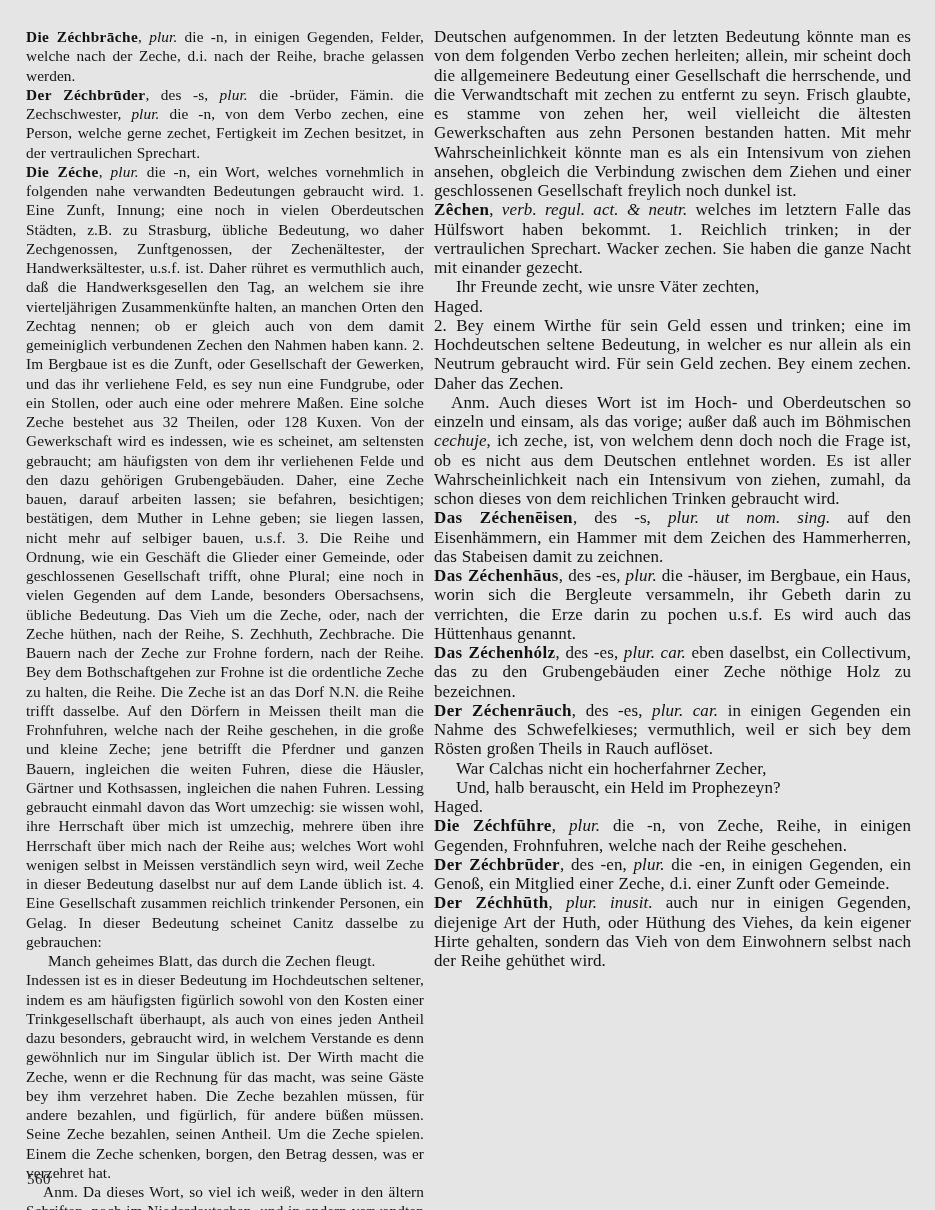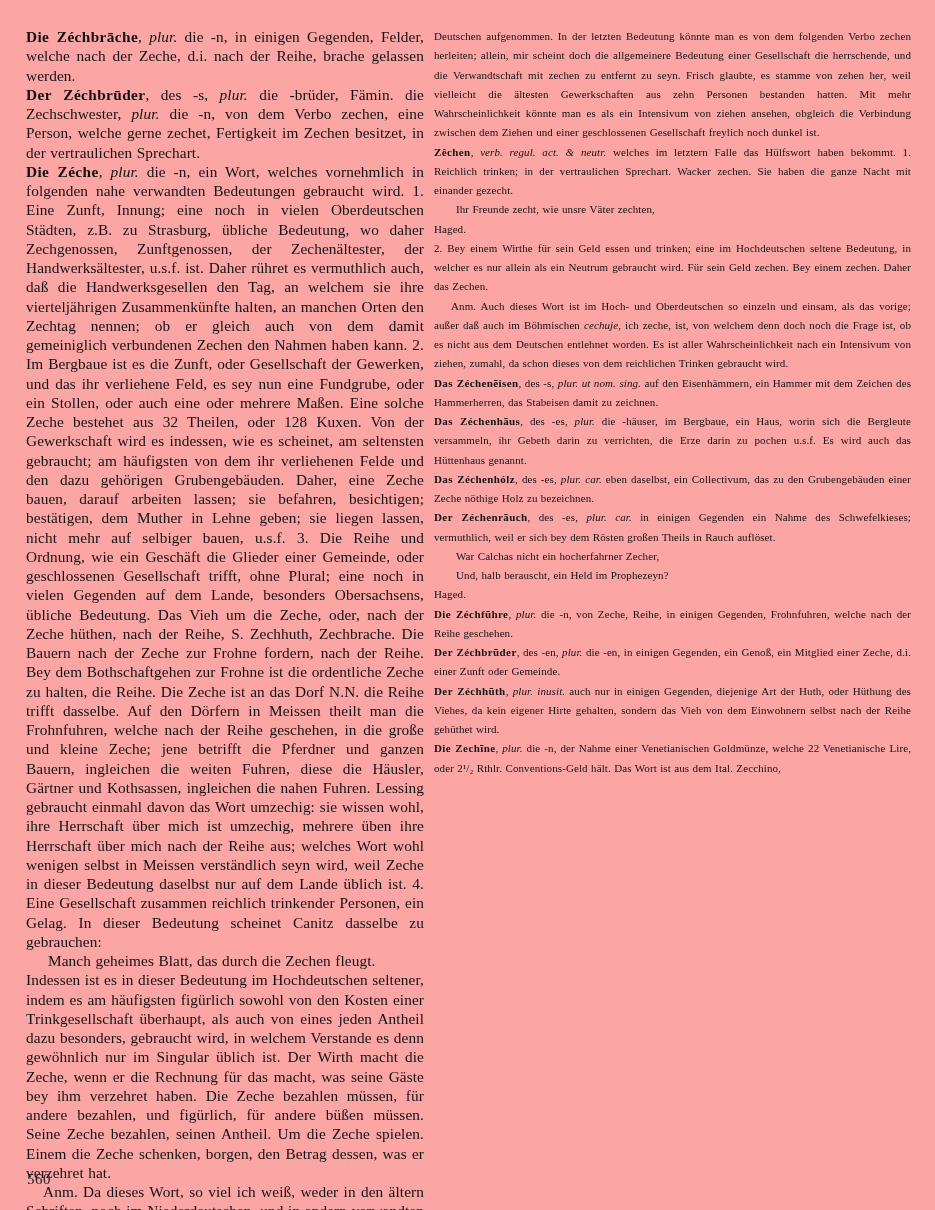--- a/index.html
+++ b/index.html
@@ -1,34 +1,34 @@
 <!DOCTYPE html>
 <html><head>
 <meta charset="utf-8">
 <style>
   html, body { margin: 0; padding: 0; background: #ffffff; }
   .page {
     position: relative;
     width: 935px;
     height: 1210px;
-    background: #fca5a5;
+    background: #e5e5e5;
     color: #121212;
     font-family: "Liberation Serif", serif;
     overflow: hidden;
     box-sizing: border-box;
   }
   .cols {
     display: flex;
     padding: 27px 24px 0 26px;
     gap: 10px;
     align-items: flex-start;
   }
   .col { box-sizing: border-box; }
   .col-left  { width: 398px; font-size: 15.3px; }
-  .col-right { width: 477px; font-size: 11px; }
+  .col-right { width: 477px; font-size: 17px; }
   p.blk {
     margin: 0;
     line-height: 19.25px;
     text-align: justify;
     letter-spacing: 0.1px;
     word-spacing: 0.5px;
   }
   p.blk-anm   { text-indent: 17px; }
   p.blk-verse { text-align: left; padding-left: 22px; }
   p.blk-attr  { text-align: left; padding-right: 102px; }
@@ -66,17 +66,16 @@
         <p class="blk blk-entry"><span class="seg-b">Das Zéchenēisen</span><span>, des -s, </span><span class="seg-i">plur. ut nom. sing.</span><span> auf den Eisenhämmern, ein Hammer mit dem Zeichen des Hammerherren, das Stabeisen damit zu zeichnen.</span></p>
         <p class="blk blk-entry"><span class="seg-b">Das Zéchenhāus</span><span>, des -es, </span><span class="seg-i">plur.</span><span> die -häuser, im Bergbaue, ein Haus, worin sich die Bergleute versammeln, ihr Gebeth darin zu verrichten, die Erze darin zu pochen u.s.f. Es wird auch das Hüttenhaus genannt.</span></p>
         <p class="blk blk-entry"><span class="seg-b">Das Zéchenhólz</span><span>, des -es, </span><span class="seg-i">plur. car.</span><span> eben daselbst, ein Collectivum, das zu den Grubengebäuden einer Zeche nöthige Holz zu bezeichnen.</span></p>
         <p class="blk blk-entry"><span class="seg-b">Der Zéchenrāuch</span><span>, des -es, </span><span class="seg-i">plur. car.</span><span> in einigen Gegenden ein Nahme des Schwefelkieses; vermuthlich, weil er sich bey dem Rösten großen Theils in Rauch auflöset.</span></p>
         <p class="blk blk-verse"><span>War Calchas nicht ein hocherfahrner Zecher,</span></p>
         <p class="blk blk-verse"><span>Und, halb berauscht, ein Held im Prophezeyn?</span></p>
         <p class="blk blk-attr"><span>Haged.</span></p>
         <p class="blk blk-entry"><span class="seg-b">Die Zéchfūhre</span><span>, </span><span class="seg-i">plur.</span><span> die -n, von Zeche, Reihe, in einigen Gegenden, Frohnfuhren, welche nach der Reihe geschehen.</span></p>
         <p class="blk blk-entry"><span class="seg-b">Der Zéchbrūder</span><span>, des -en, </span><span class="seg-i">plur.</span><span> die -en, in einigen Gegenden, ein Genoß, ein Mitglied einer Zeche, d.i. einer Zunft oder Gemeinde.</span></p>
         <p class="blk blk-entry"><span class="seg-b">Der Zéchhūth</span><span>, </span><span class="seg-i">plur. inusit.</span><span> auch nur in einigen Gegenden, diejenige Art der Huth, oder Hüthung des Viehes, da kein eigener Hirte gehalten, sondern das Vieh von dem Einwohnern selbst nach der Reihe gehüthet wird.</span></p>
-        <p class="blk blk-entry"><span class="seg-b">Die Zechīne</span><span>, </span><span class="seg-i">plur.</span><span> die -n, der Nahme einer Venetianischen Goldmünze, welche 22 Venetianische Lire, oder 2¹/₂ Rthlr. Conventions-Geld hält. Das Wort ist aus dem Ital. Zecchino,</span></p>
       </div>
   </div>
   <div class="footer">560</div>
 </div>
 
 </body></html>

